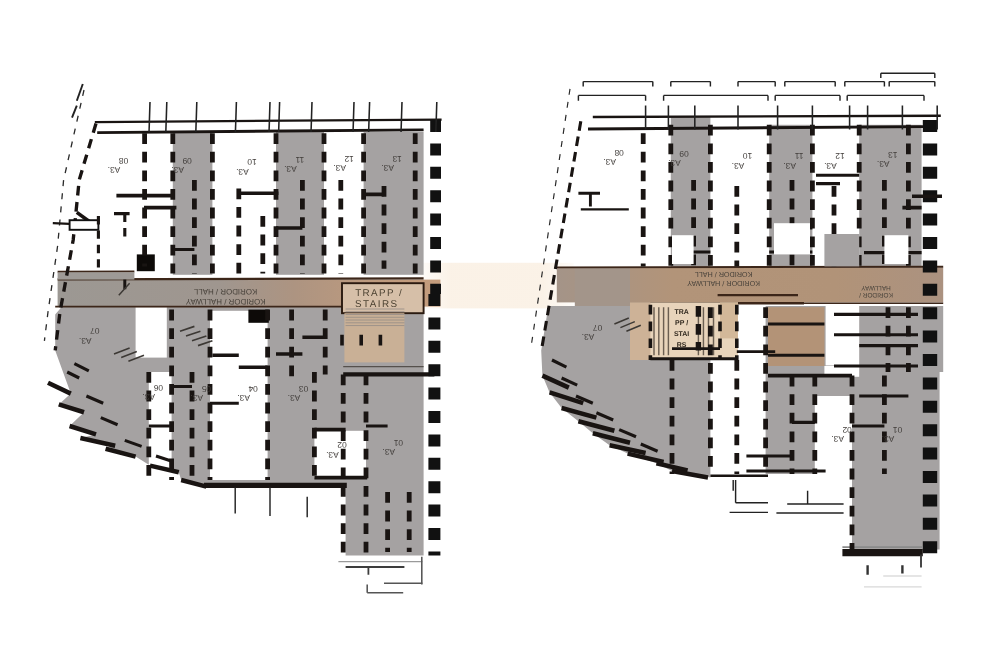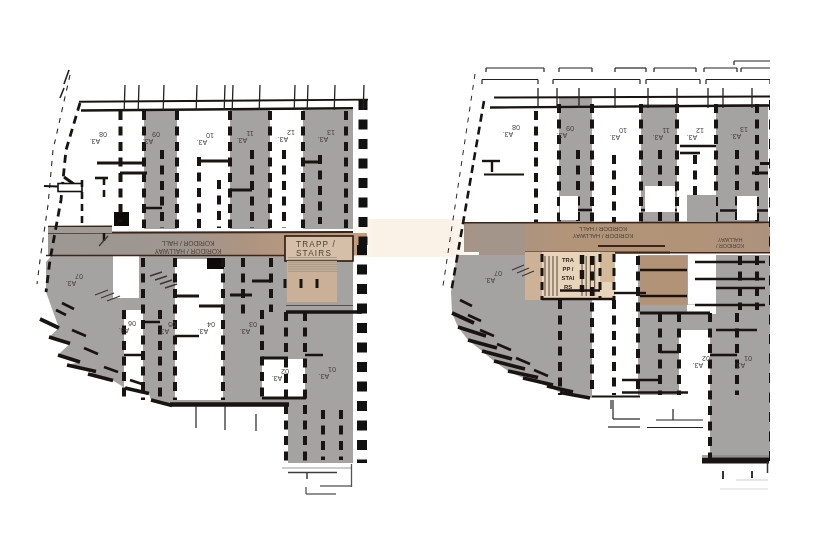--- a/index.html
+++ b/index.html
@@ -1,14 +1,14 @@
 <!DOCTYPE html>
 <html><head><meta charset="utf-8"><style>
 html,body{margin:0;padding:0;background:#fff;}
-#stage{width:770px;height:555px;position:relative;overflow:hidden;background:#fff;font-family:"Liberation Sans",sans-serif;}
+#stage{width:831px;height:555px;position:relative;overflow:hidden;background:#fff;font-family:"Liberation Sans",sans-serif;}
 svg{filter:blur(0.45px);}
 svg text{font-family:"Liberation Sans",sans-serif;}
 </style></head><body>
 <div id="stage">
 <svg width="831" height="555" viewBox="0 0 831 555" xmlns="http://www.w3.org/2000/svg">
 <defs>
 <linearGradient id="bridge" x1="0" y1="0" x2="1" y2="0">
           <stop offset="0" stop-color="#f6e4ce" stop-opacity="0.1"></stop>
           <stop offset="0.2" stop-color="#f7e7d3" stop-opacity="0.55"></stop>
           <stop offset="0.8" stop-color="#f7e7d3" stop-opacity="0.55"></stop>

